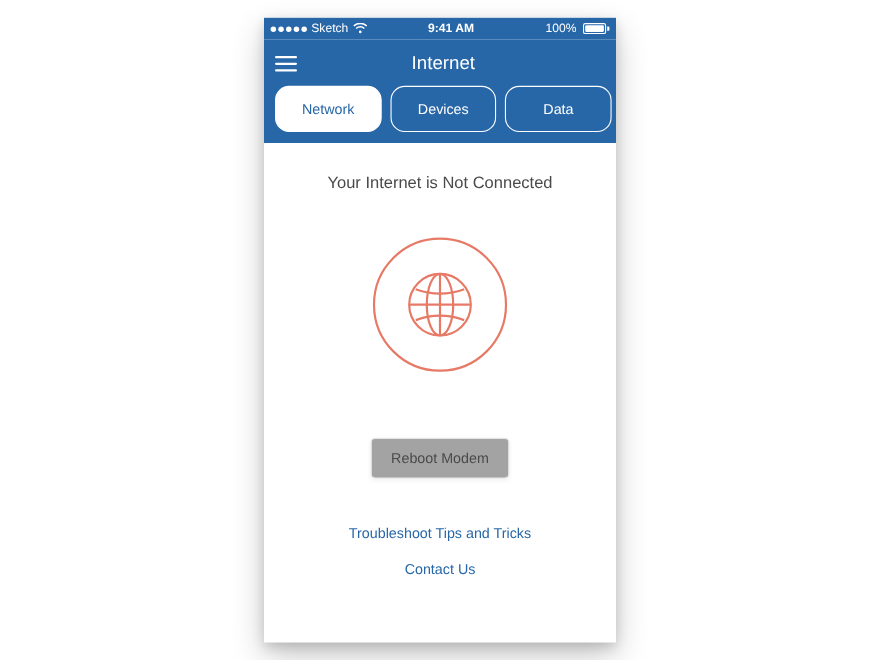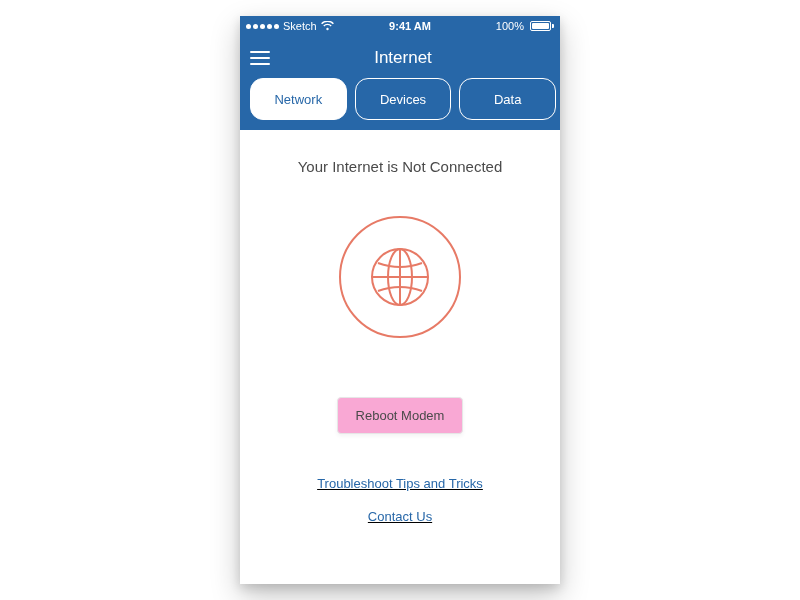--- a/index.html
+++ b/index.html
@@ -121,36 +121,35 @@
     font-size: 15px;
     color: #4a4a4a;
     font-weight: 400;
     text-align: center;
   }
   .globe-wrap {
     margin-top: 38px;
   }
   .reboot-btn {
     margin-top: 52px;
-    background: #f9a8d4;
+    background: #a3a3a3;
     border: 1px solid #e6e6e6;
     border-radius: 4px;
     padding: 10px 18px;
     font-size: 13px;
     color: #4a4a4a;
     box-shadow: 0 2px 4px rgba(0,0,0,0.05);
     cursor: pointer;
   }
   .links {
     margin-top: 42px;
     display: flex;
     flex-direction: column;
     align-items: center;
     gap: 18px;
-    text-decoration: underline;
   }
   .link {
     color: #2767a8;
     font-size: 13px;
     font-weight: 500;
     cursor: pointer;
   }
 </style>
 </head>
 <body>

